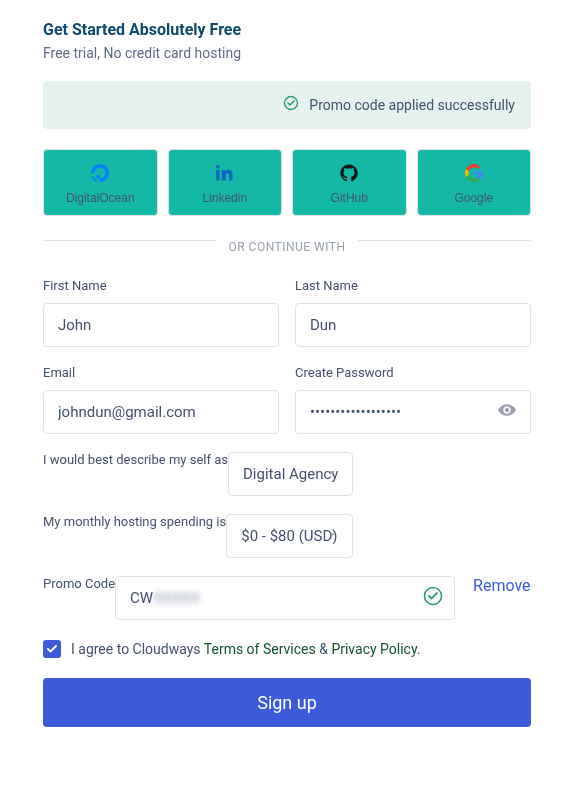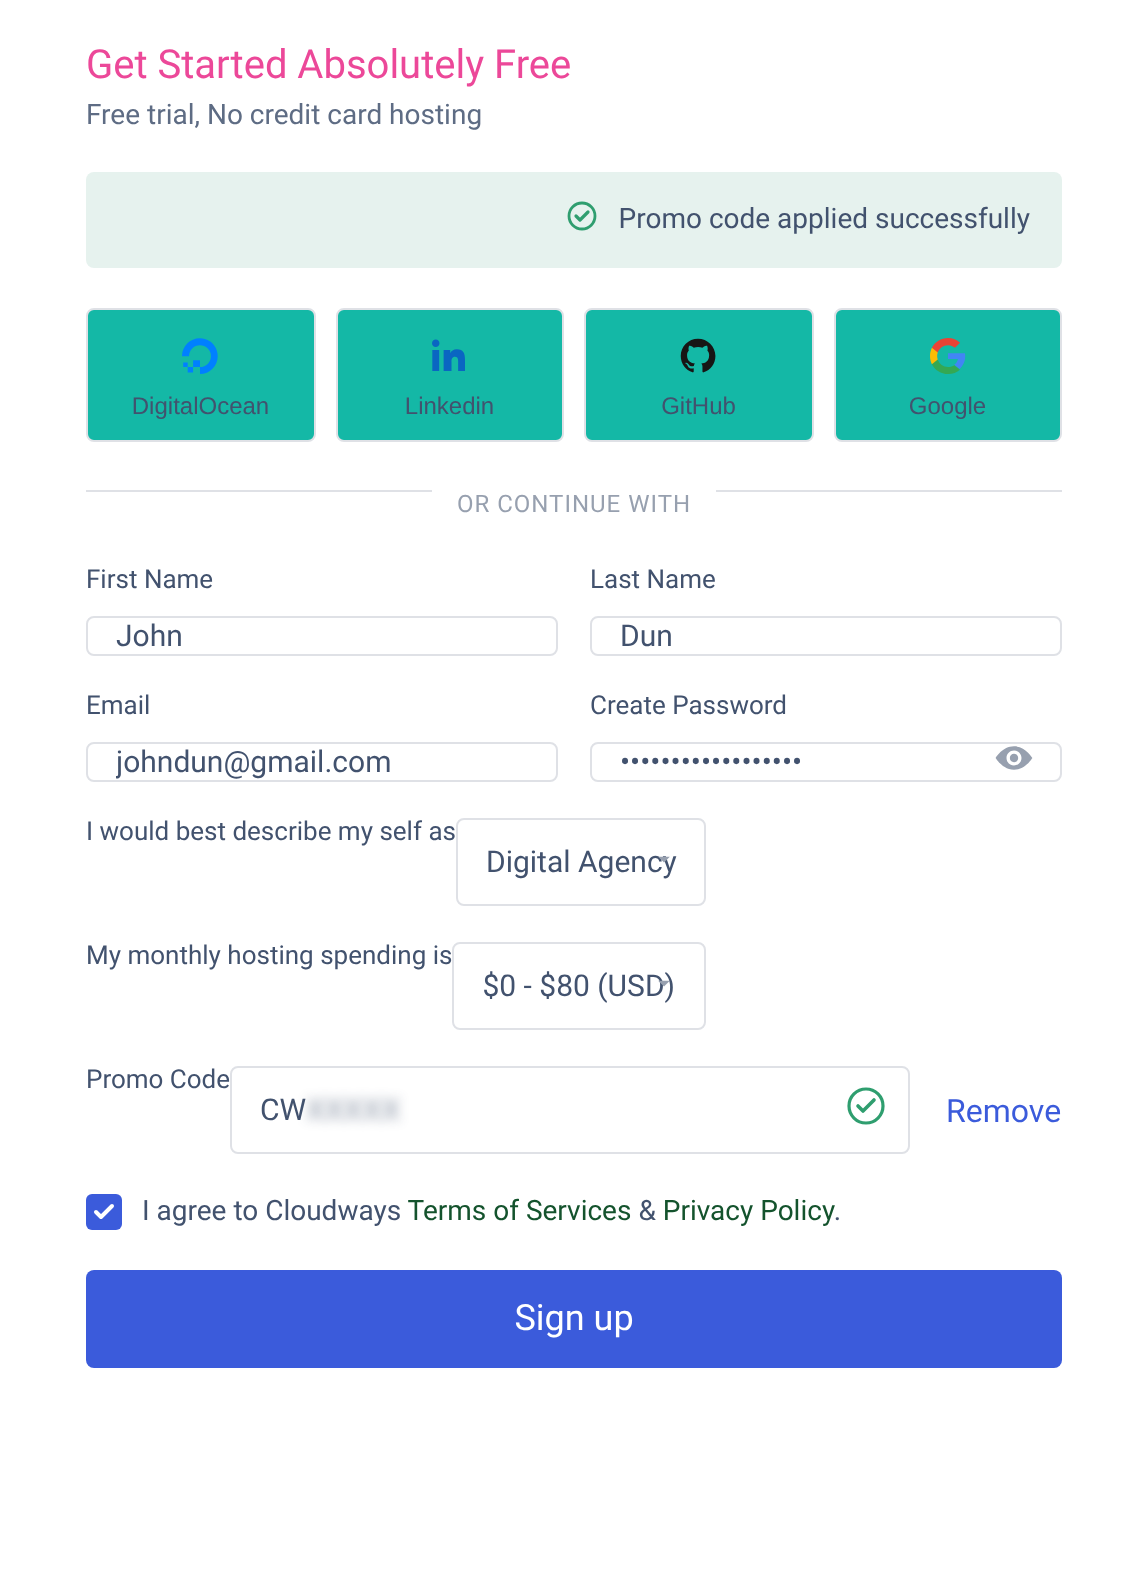--- a/index.html
+++ b/index.html
@@ -1,38 +1,38 @@
 <!DOCTYPE html>
 <html><head>
 <meta charset="utf-8">
 <style>
 * { box-sizing: border-box; margin: 0; padding: 0; }
 body { font-family: -apple-system, BlinkMacSystemFont, "Segoe UI", Roboto, sans-serif; background: #fff; padding: 20px 43px; width: 574px; color: #253858; }
-.title { font-size: 20px; font-weight: 400; color: #ec4899; margin-bottom: 6px; }
+.title { font-size: 16px; font-weight: 700; color: #0c4a6e; margin-bottom: 6px; }
 .subtitle { font-size: 14px; color: #5E6C84; margin-bottom: 20px; }
 .promo-banner { background: #E6F2EE; border-radius: 4px; padding: 14px 16px; display: flex; align-items: center; gap: 10px; margin-bottom: 20px; justify-content: flex-end; }
 .promo-banner-text { font-size: 14px; color: #42526E; }
 .social-row { display: flex; gap: 10px; margin-bottom: 24px; }
 .social-btn { flex: 1; border: 1px solid #DFE1E6; border-radius: 4px; background: #14b8a6; padding: 14px 0 10px; display: flex; flex-direction: column; align-items: center; gap: 6px; cursor: pointer; }
 .social-btn span { font-size: 12px; color: #42526E; }
 .divider { display: flex; align-items: flex-start; gap: 12px; margin-bottom: 24px; }
 .divider-line { flex: 1; height: 1px; background: #DFE1E6; }
 .divider-text { font-size: 12px; color: #97A0AF; letter-spacing: 0.5px; }
 .row { display: flex; gap: 16px; margin-bottom: 18px; }
 .field { flex: 1; display: flex; flex-direction: column; }
 .field-full { width: 100%; display: flex; flex-direction: row; margin-bottom: 18px; }
 .label { font-size: 13px; color: #42526E; margin-bottom: 10px; }
-.input { border: 1px solid #DFE1E6; border-radius: 4px; padding: 0 14px; font-size: 15px; color: #42526E; outline: none; width: 100%; font-family: inherit; }
+.input { border: 1px solid #DFE1E6; border-radius: 4px; padding: 12px 14px; font-size: 15px; color: #42526E; outline: none; width: 100%; font-family: inherit; }
 .input::placeholder { color: #97A0AF; }
 .select-wrap { position: relative; }
 .select { border: 1px solid #DFE1E6; border-radius: 4px; padding: 12px 14px; font-size: 15px; color: #42526E; width: 100%; background: #fff; appearance: none; outline: none; font-family: inherit; cursor: pointer; }
 .chevron { position: absolute; right: 14px; top: 50%; transform: translateY(-50%); pointer-events: none; }
 .pw-wrap { position: relative; }
 .eye { position: absolute; right: 14px; top: 50%; transform: translateY(-50%); cursor: pointer; }
-.promo-row { display: flex; align-items: center; gap: 18px; }
+.promo-row { display: flex; align-items: flex-start; gap: 18px; }
 .promo-input-wrap { position: relative; flex: 0 0 340px; }
 .promo-input { border: 1px solid #DFE1E6; border-radius: 4px; padding: 12px 44px 12px 14px; font-size: 15px; color: #42526E; width: 100%; outline: none; font-family: inherit; }
 .check-circle { position: absolute; right: 12px; top: 50%; transform: translateY(-50%); }
 .remove-link { color: #3B5BDB; font-size: 16px; cursor: pointer; }
 .agree-row { display: flex; align-items: center; gap: 10px; margin-top: 20px; margin-bottom: 20px; }
 .checkbox { width: 18px; height: 18px; background: #3B5BDB; border-radius: 3px; display: flex; align-items: center; justify-content: center; cursor: pointer; }
 .agree-text { font-size: 14px; color: #42526E; }
 .agree-text a { color: #14532d; text-decoration: none; cursor: pointer; }
 .signup-btn { width: 100%; background: #3B5BDB; color: #fff; border: none; border-radius: 4px; padding: 14px; font-size: 18px; cursor: pointer; font-family: inherit; }
 .blur { filter: blur(3px); opacity: 0.6; }

